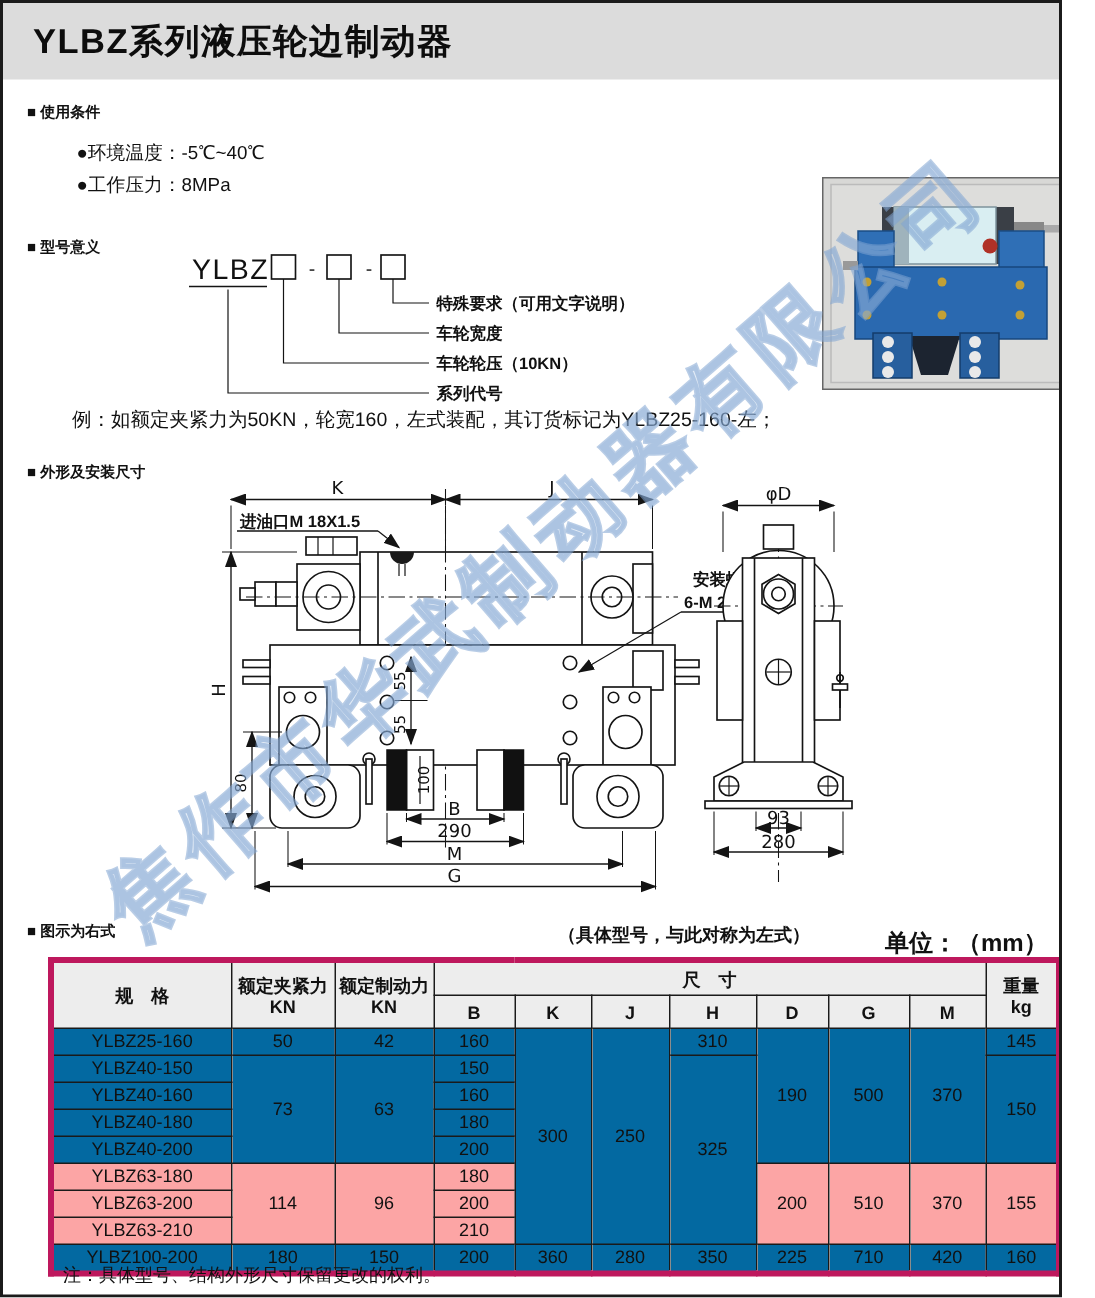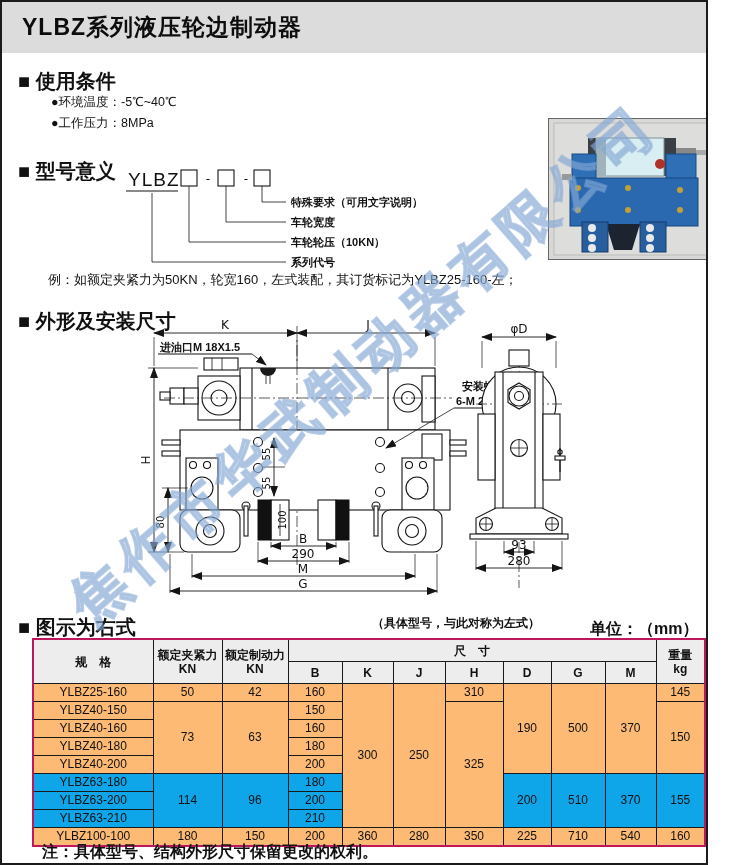--- a/index.html
+++ b/index.html
@@ -2,50 +2,50 @@
 <html><head>
 <meta charset="utf-8">
 <style>
   html,body{margin:0;padding:0;background:#fff;}
   .page{position:relative;width:708px;height:865px;box-sizing:border-box;
         border:2px solid #1b1b1b;background:#fff;overflow:hidden;
         font-family:"Liberation Sans",sans-serif;color:#111;}
   .titlebar{position:absolute;left:0;top:0;width:100%;height:51px;background:#dcdcdc;
             display:flex;align-items:center;}
   .titlebar h1{margin:0;padding-left:20px;font-size:23px;font-weight:600;letter-spacing:1px;color:#0d0d0d;}
-  .sec-head{position:absolute;font-size:20px;font-weight:bold;white-space:nowrap;}
+  .sec-head{position:absolute;font-size:10px;font-weight:bold;white-space:nowrap;}
   .bullet{position:absolute;font-size:12.5px;white-space:nowrap;margin-left:41px;}
   .example{position:absolute;font-size:13px;white-space:nowrap;}
   .caption{position:absolute;font-size:12px;font-weight:bold;white-space:nowrap;}
   .unit{position:absolute;font-size:16px;font-weight:bold;white-space:nowrap;}
-  .note{position:absolute;font-size:16px;font-weight:bold;white-space:nowrap;}
+  .note{position:absolute;font-size:12px;font-weight:normal;white-space:nowrap;}
   .watermark{position:absolute;left:52px;top:582px;font-size:56px;font-weight:bold;
              letter-spacing:7px;white-space:nowrap;color:rgba(150,182,222,0.28);
              -webkit-text-stroke:2px rgba(128,164,210,0.55);
              transform:rotate(-41deg);transform-origin:0 0;pointer-events:none;z-index:6;}
   
   .ln{fill:none;stroke:#141414;stroke-width:1.1;}
   .lnf{fill:#fff;stroke:#141414;stroke-width:1.1;}
   .thin{fill:none;stroke:#141414;stroke-width:0.8;}
   .dim{stroke:#141414;stroke-width:0.9;marker-start:url(#aS);marker-end:url(#aE);}
   .ext{stroke:#141414;stroke-width:0.7;}
   .cl{fill:none;stroke:#141414;stroke-width:0.7;stroke-dasharray:11 3 2 3;}
   .pad{fill:#111;stroke:#111;}
   .dt{font:12px "DejaVu Sans",sans-serif;fill:#111;}
   .dtc{text-anchor:middle;}
   .dts{font:10px "DejaVu Sans",sans-serif;fill:#111;text-anchor:middle;}
   .zh{font:bold 11px "Liberation Sans",sans-serif;fill:#111;}
   
   table.specs{position:absolute;left:30px;top:636px;width:674px;border-collapse:collapse;
-              border:2px solid #be185d;table-layout:fixed;}
+              border:4px solid #be185d;table-layout:fixed;}
   table.specs th,table.specs td{border:1px solid #1a1a1a;text-align:center;vertical-align:middle;
               font-size:12px;padding:0;overflow:hidden;}
   table.specs th{background:#ededed;font-weight:bold;white-space:pre-line;line-height:14px;height:21px;}
-  table.specs td{height:17px;line-height:15px;background:#fdba74;}
-  table.specs td.shaded{background:#0ea5e9;}
+  table.specs td{height:17px;line-height:15px;background:#0369a1;}
+  table.specs td.shaded{background:#fca5a5;}
 </style>
 </head>
 <body>
 
 <div class="page">
 
   <div class="titlebar">
     <h1>YLBZ系列液压轮边制动器</h1>
   </div>
 
@@ -371,30 +371,30 @@
         </tr>
         <tr>
           <td class="shaded">YLBZ63-200</td>
           <td class="shaded">200</td>
         </tr>
         <tr>
           <td class="shaded">YLBZ63-210</td>
           <td class="shaded">210</td>
         </tr>
         <tr>
-          <td>YLBZ100-100</td>
+          <td>YLBZ100-200</td>
           <td>180</td>
           <td>150</td>
           <td>200</td>
           <td>360</td>
           <td>280</td>
           <td>350</td>
           <td>225</td>
           <td>710</td>
-          <td>540</td>
+          <td>420</td>
           <td>160</td>
         </tr>
       </tbody>
   </table>
 
   <div class="note" style="left:40px;top:840px;">注：具体型号、结构外形尺寸保留更改的权利。</div>
 
 </div>
 
 </body></html>

